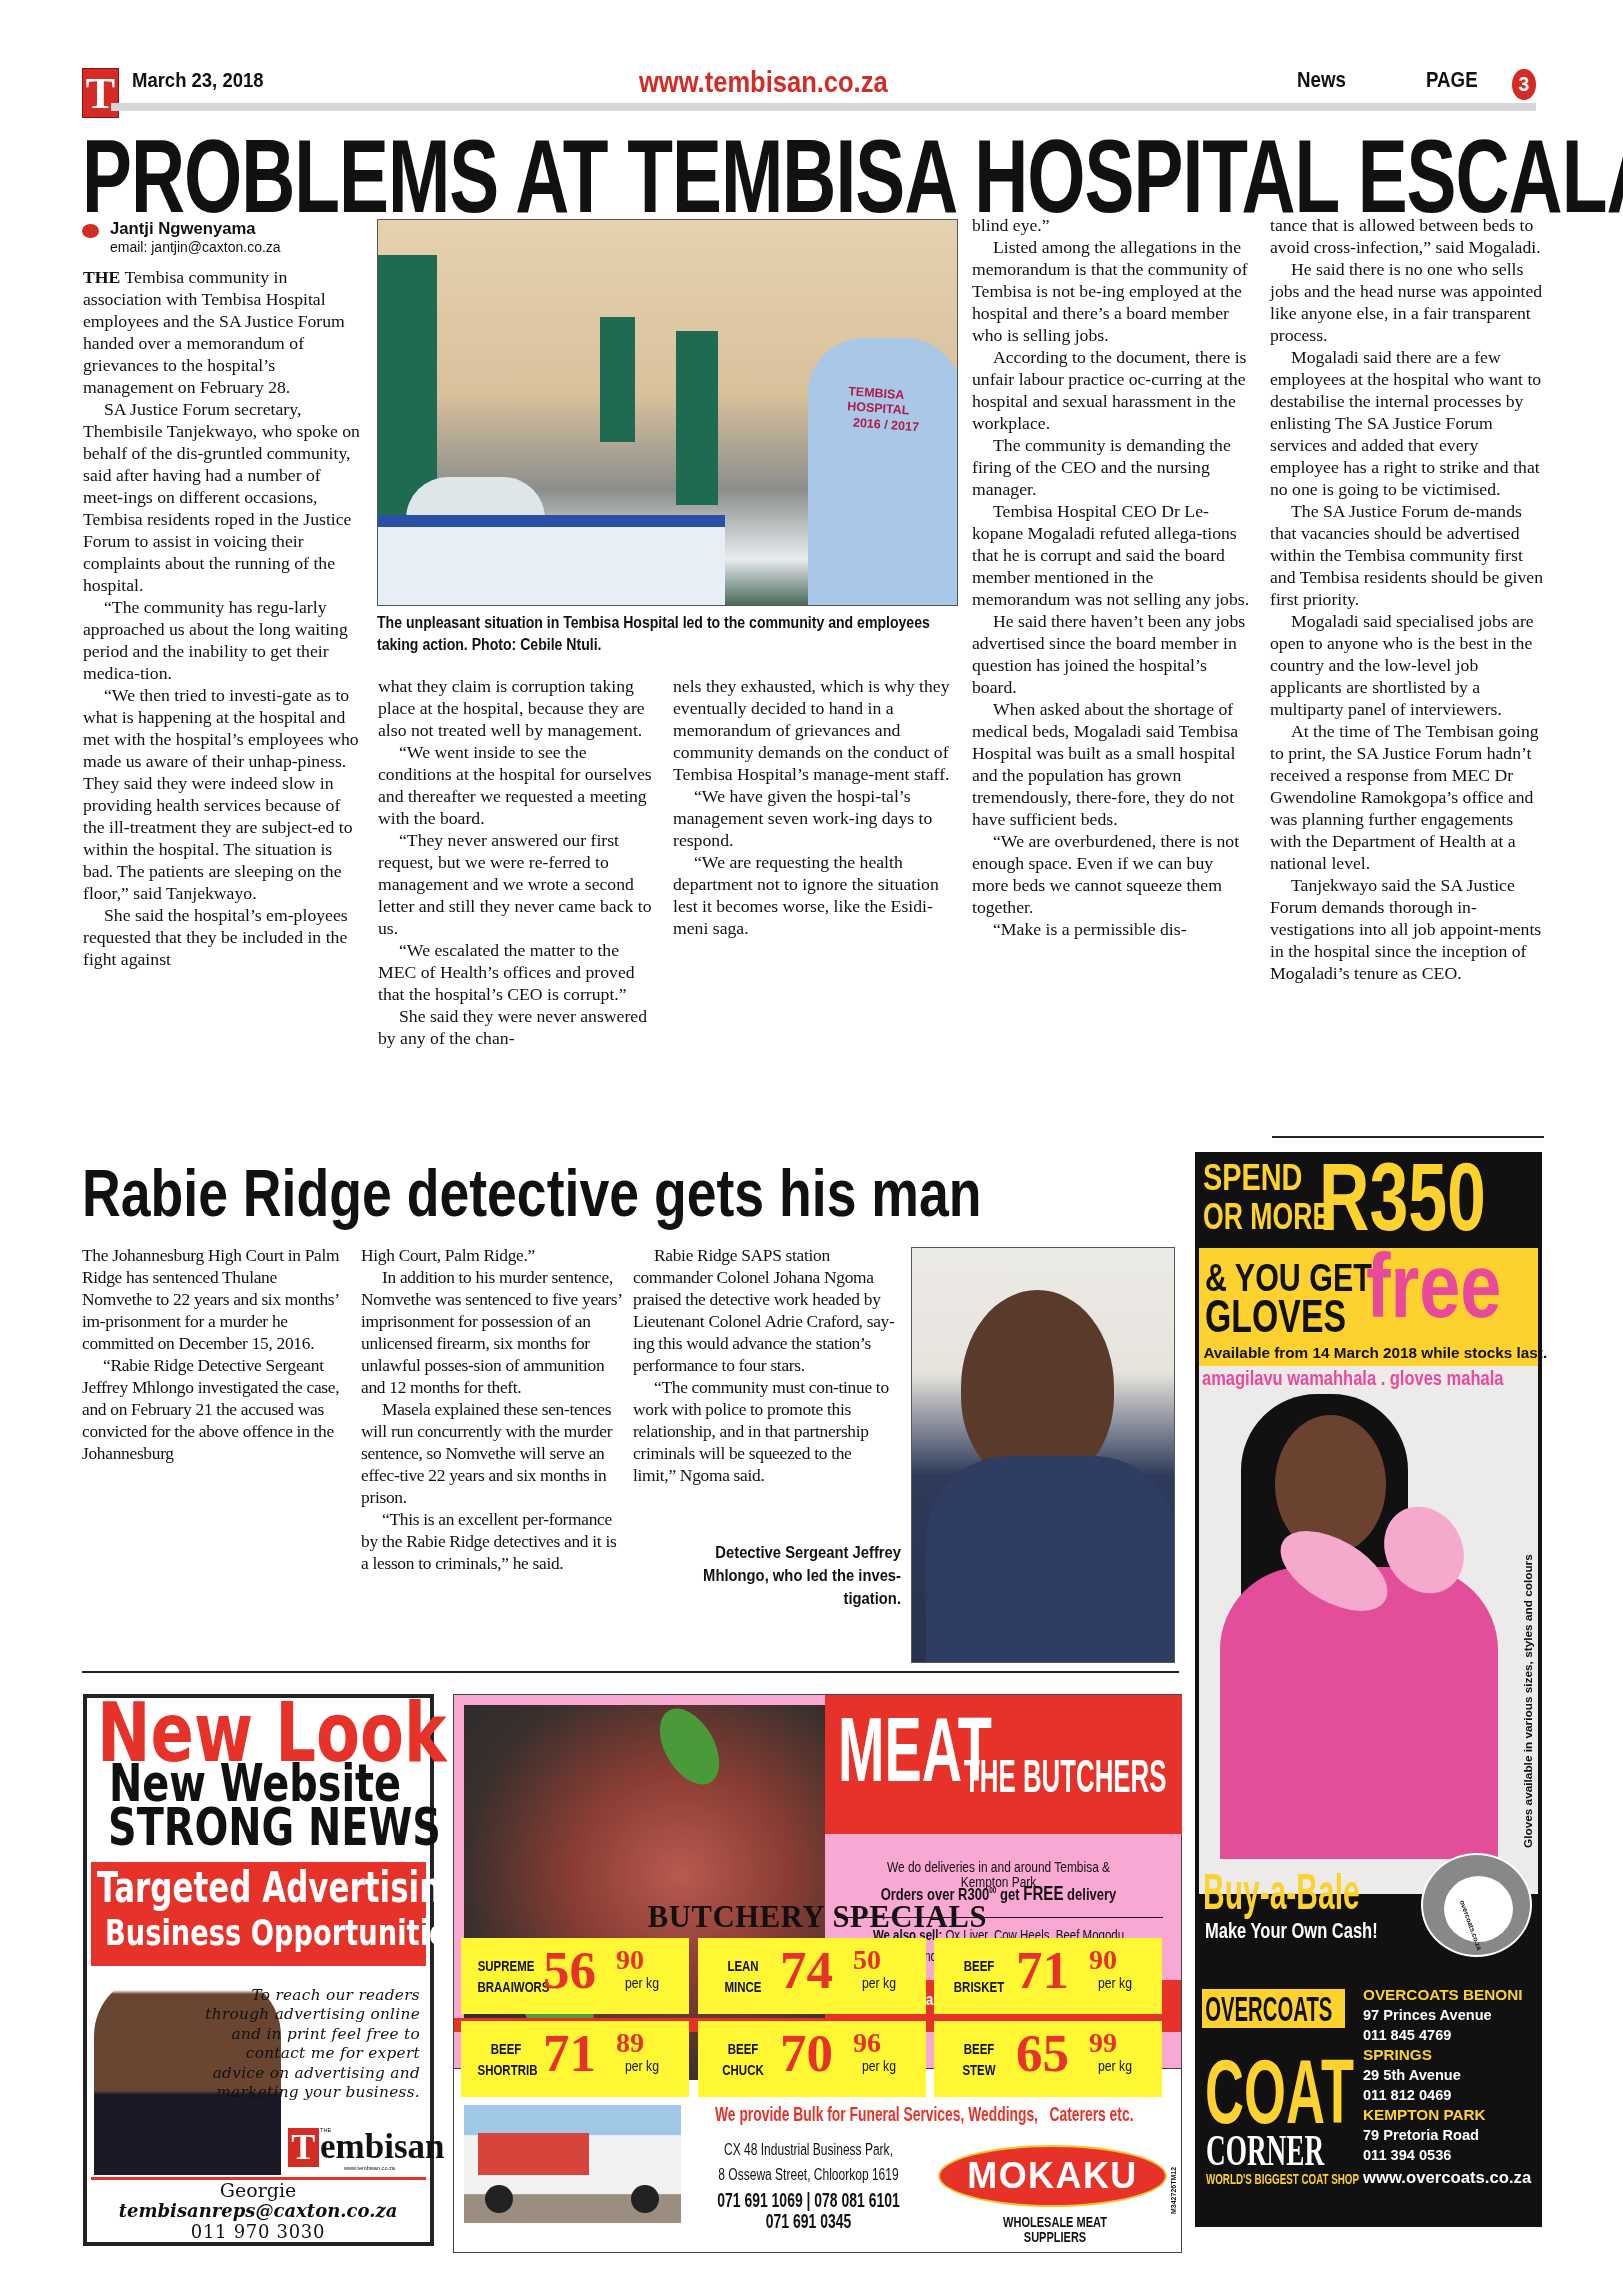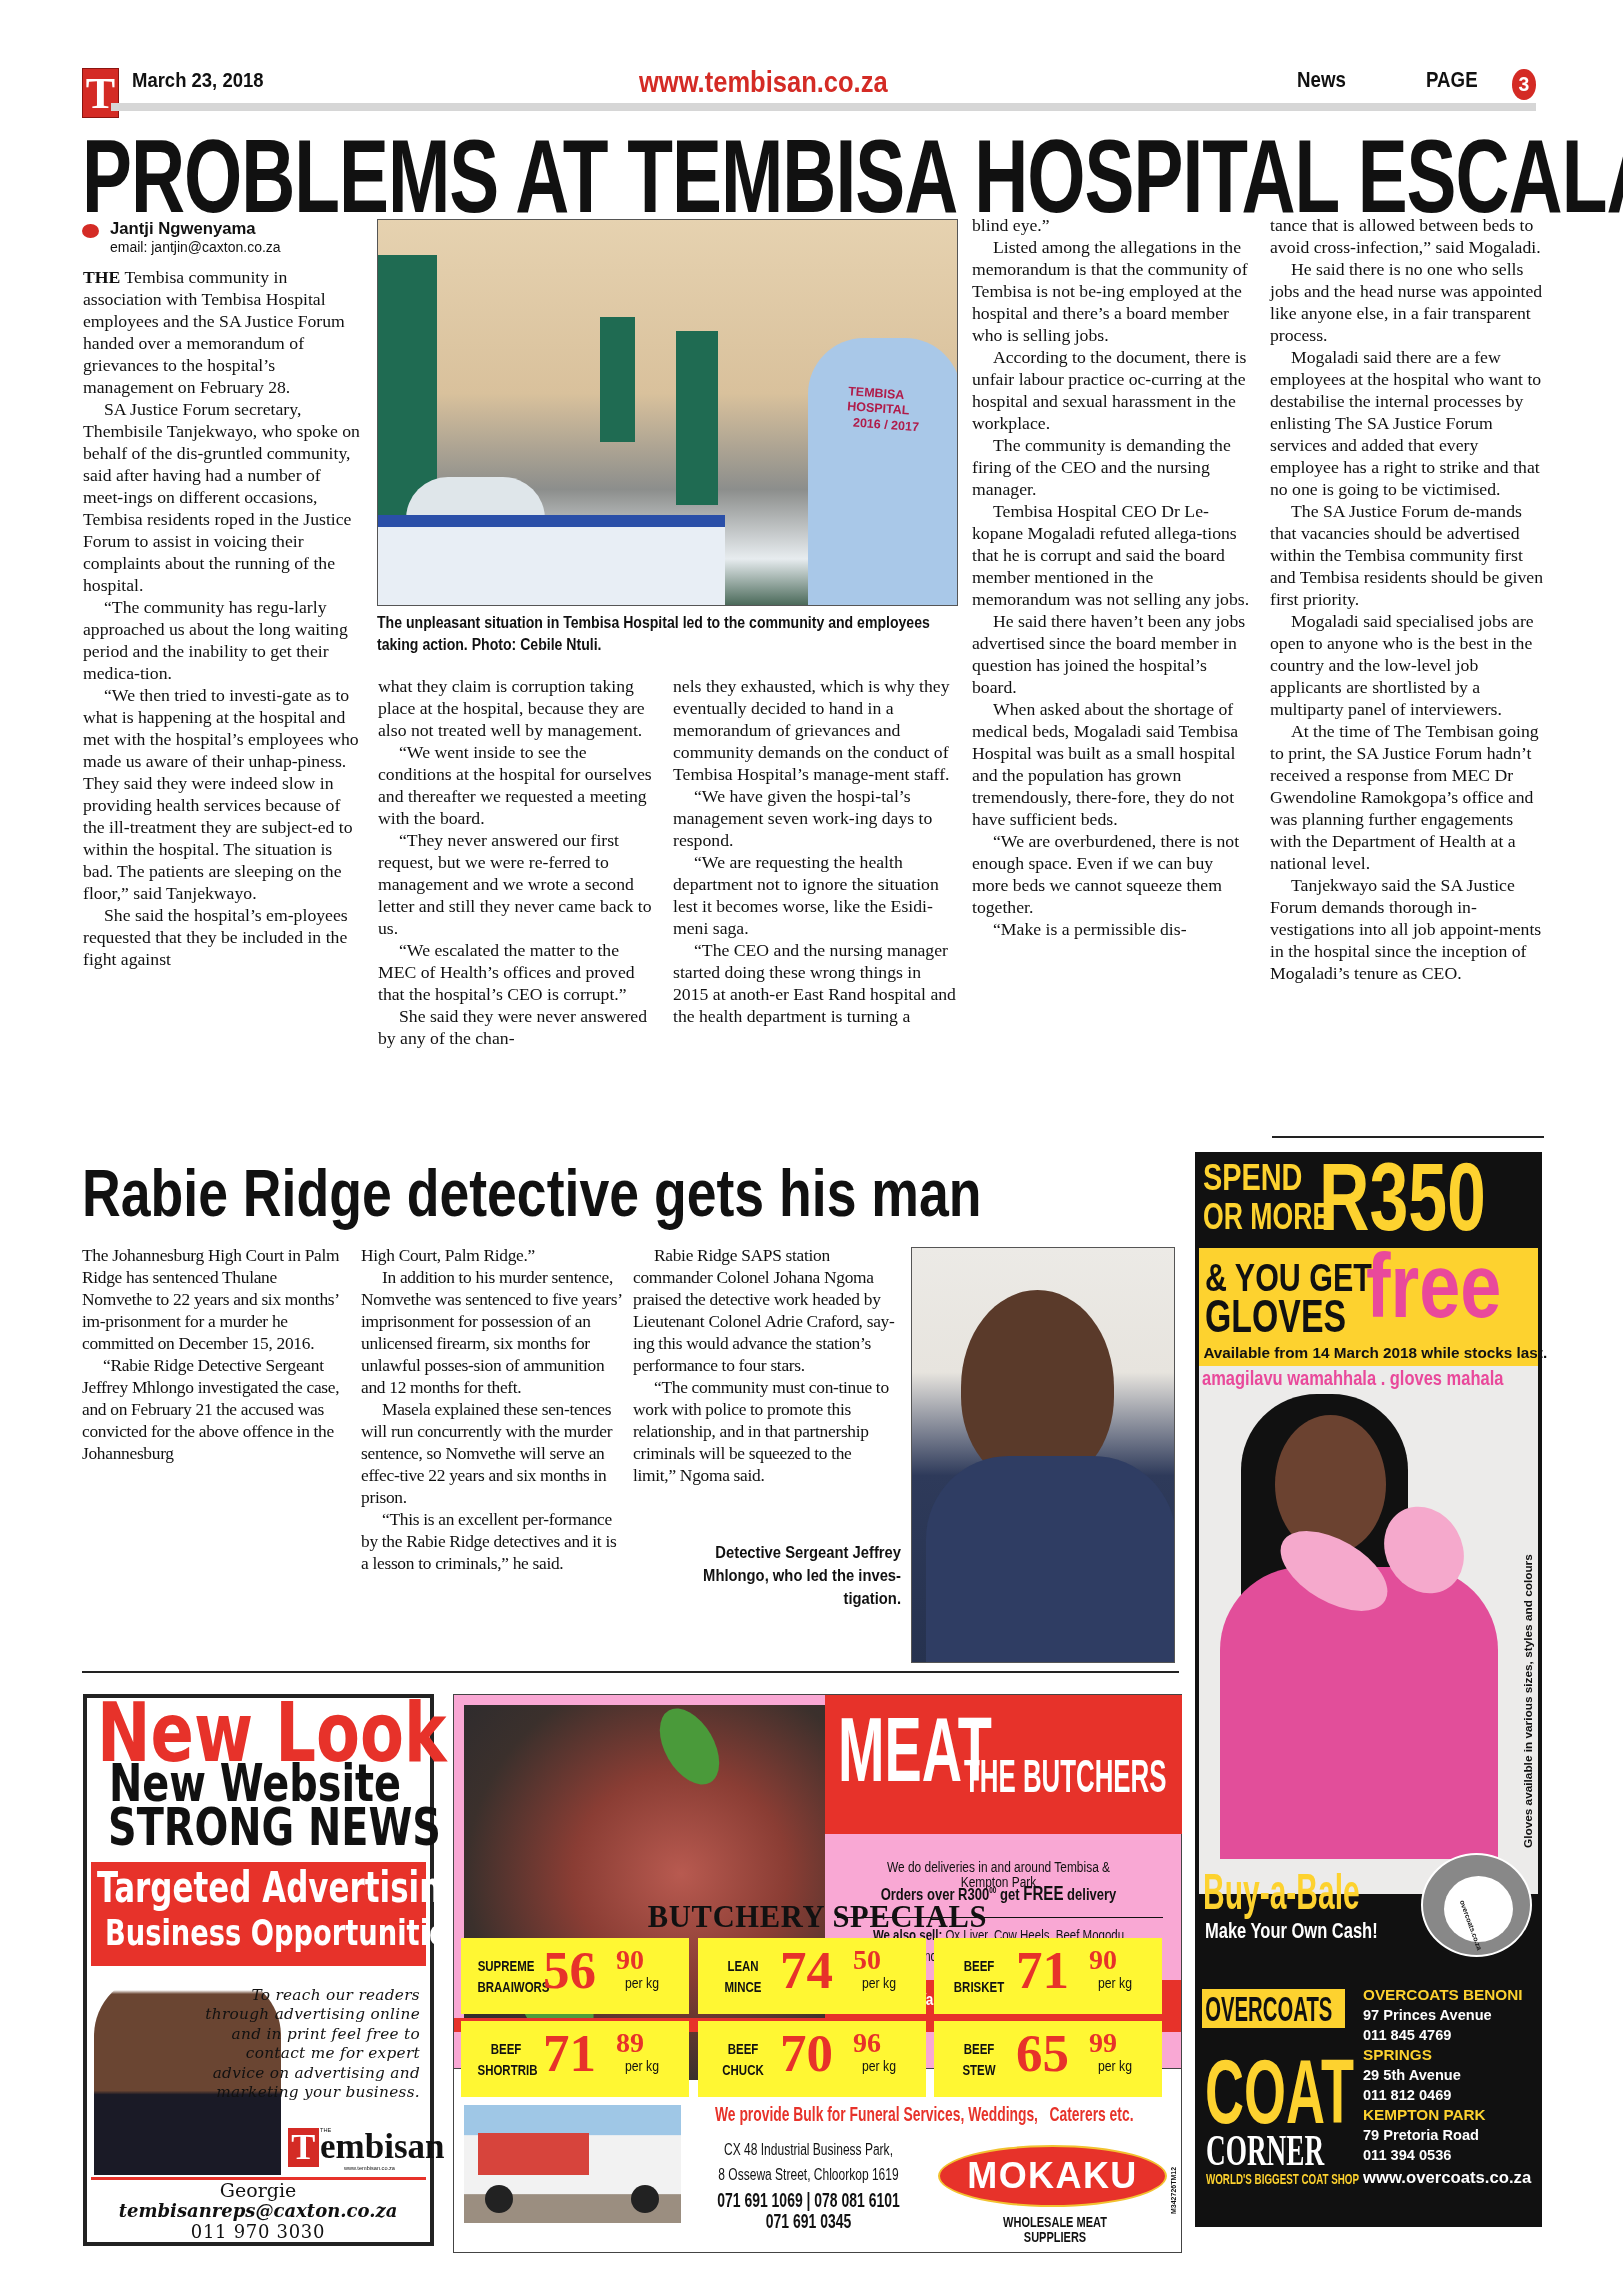--- a/index.html
+++ b/index.html
@@ -83,21 +83,20 @@
     <p class="first">what they claim is corruption taking place at the hospital, because they are also not treated well by management.</p>
     <p>“We went inside to see the conditions at the hospital for ourselves and thereafter we requested a meeting with the board.</p>
     <p>“They never answered our first request, but we were re-ferred to management and we wrote a second letter and still they never came back to us.</p>
     <p>“We escalated the matter to the MEC of Health’s offices and proved that the hospital’s CEO is corrupt.”</p>
     <p>She said they were never answered by any of the chan-</p>
   </div>
 <div class="abs col" id="a1c3" style="left:673px;top:675px;width:285px">
     <p class="first">nels they exhausted, which is why they eventually decided to hand in a memorandum of grievances and community demands on the conduct of Tembisa Hospital’s manage-ment staff.</p>
     <p>“We have given the hospi-tal’s management seven work-ing days to respond.</p>
     <p>“We are requesting the health department not to ignore the situation lest it becomes worse, like the Esidi-meni saga.</p>
-    <p>“The CEO and the nursing manager started doing these wrong things in 2015 at anoth-er East Rand hospital and the health department is turning a</p>
   </div>
 <div class="abs col" id="a1c4" style="left:972px;top:214px;width:278px">
     <p class="first">blind eye.”</p>
     <p>Listed among the allegations in the memorandum is that the community of Tembisa is not be-ing employed at the hospital and there’s a board member who is selling jobs.</p>
     <p>According to the document, there is unfair labour practice oc-curring at the hospital and sexual harassment in the workplace.</p>
     <p>The community is demanding the firing of the CEO and the nursing manager.</p>
     <p>Tembisa Hospital CEO Dr Le-kopane Mogaladi refuted allega-tions that he is corrupt and said the board member mentioned in the memorandum was not selling any jobs.</p>
     <p>He said there haven’t been any jobs advertised since the board member in question has joined the hospital’s board.</p>
     <p>When asked about the shortage of medical beds, Mogaladi said Tembisa Hospital was built as a small hospital and the population has grown tremendously, there-fore, they do not have sufficient beds.</p>
     <p>“We are overburdened, there is not enough space. Even if we can buy more beds we cannot squeeze them together.</p>

